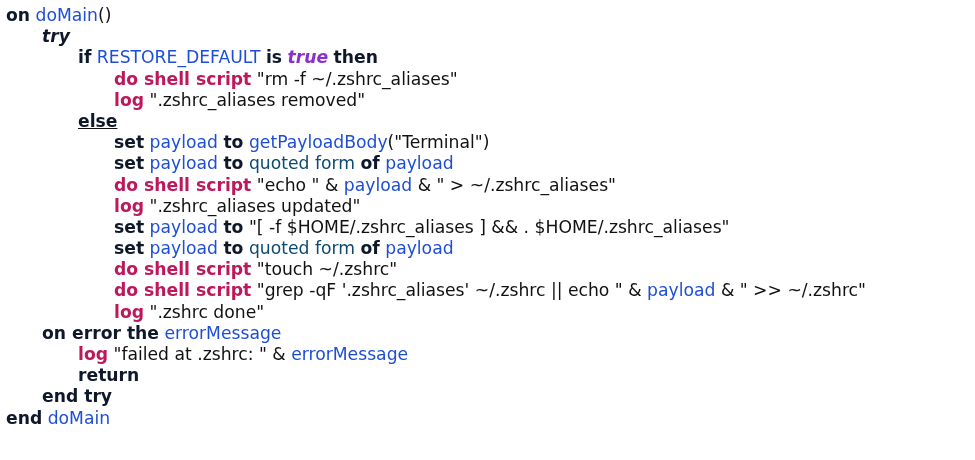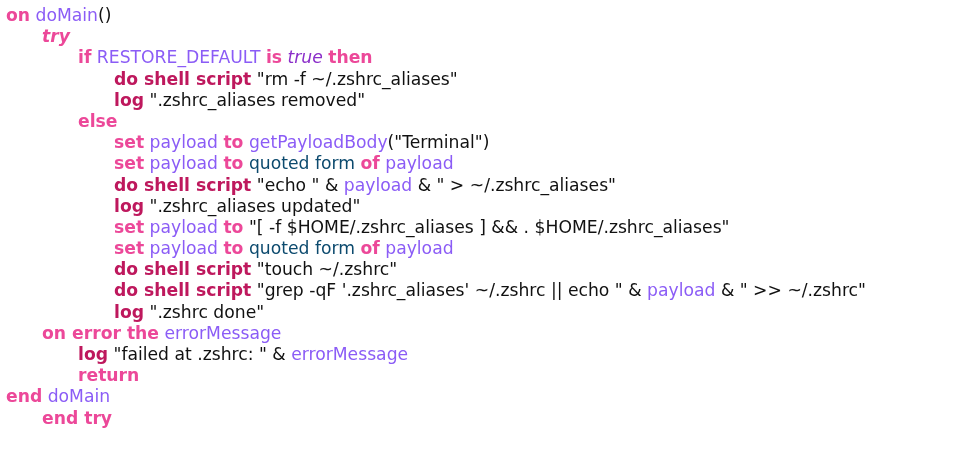--- a/index.html
+++ b/index.html
@@ -4,45 +4,45 @@
 <style>
   html, body { margin:0; padding:0; background:#ffffff; }
   body { width:975px; height:460px; overflow:hidden; }
   .code {
     position:absolute; left:6px; top:5px;
     font-family: "DejaVu Sans", "Liberation Sans", sans-serif;
     font-size:17.2px; line-height:21.2px; color:#111111;
     letter-spacing:0px;
   }
   .line { white-space:pre; height:21.2px; }
-  .kw { font-weight:bold; color:#ec4899; }
+  .kw { font-weight:bold; color:#0f172a; }
   .cmd { font-weight:bold; color:#be185d; }
-  .var { color:#8b5cf6; }
+  .var { color:#1d4ed8; }
   .prop { color:#0c4a6e; }
-  .const { color:#8b2fc9; font-style:italic; }
+  .const { color:#8b2fc9; font-style:italic;font-weight:bold; }
   .str { color:#111111; }
   .plain { color:#111111; }
 </style>
 </head>
 <body>
 
 <div class="code" id="code">
     <div class="line" style="padding-left: 0px;"><span class="kw">on</span><span class="plain"> </span><span class="var">doMain</span><span class="plain">()</span></div>
     <div class="line" style="padding-left: 36px; font-style: italic;"><span class="kw">try</span></div>
     <div class="line" style="padding-left: 72px;"><span class="kw">if</span><span class="plain"> </span><span class="var">RESTORE_DEFAULT</span><span class="plain"> </span><span class="kw">is</span><span class="plain"> </span><span class="const">true</span><span class="plain"> </span><span class="kw">then</span></div>
     <div class="line" style="padding-left: 108px;"><span class="cmd">do shell script</span><span class="str"> "rm -f ~/.zshrc_aliases"</span></div>
     <div class="line" style="padding-left: 108px;"><span class="cmd">log</span><span class="str"> ".zshrc_aliases removed"</span></div>
-    <div class="line" style="padding-left: 72px;"><span class="kw">else</span></div>
+    <div class="line" style="padding-left: 72px; text-decoration: underline;"><span class="kw">else</span></div>
     <div class="line" style="padding-left: 108px;"><span class="kw">set</span><span class="plain"> </span><span class="var">payload</span><span class="plain"> </span><span class="kw">to</span><span class="plain"> </span><span class="var">getPayloadBody</span><span class="str">("Terminal")</span></div>
     <div class="line" style="padding-left: 108px;"><span class="kw">set</span><span class="plain"> </span><span class="var">payload</span><span class="plain"> </span><span class="kw">to</span><span class="plain"> </span><span class="prop">quoted form</span><span class="plain"> </span><span class="kw">of</span><span class="plain"> </span><span class="var">payload</span></div>
     <div class="line" style="padding-left: 108px;"><span class="cmd">do shell script</span><span class="str"> "echo " &amp; </span><span class="var">payload</span><span class="str"> &amp; " &gt; ~/.zshrc_aliases"</span></div>
     <div class="line" style="padding-left: 108px;"><span class="cmd">log</span><span class="str"> ".zshrc_aliases updated"</span></div>
     <div class="line" style="padding-left: 108px;"><span class="kw">set</span><span class="plain"> </span><span class="var">payload</span><span class="plain"> </span><span class="kw">to</span><span class="str"> "[ -f $HOME/.zshrc_aliases ] &amp;&amp; . $HOME/.zshrc_aliases"</span></div>
     <div class="line" style="padding-left: 108px;"><span class="kw">set</span><span class="plain"> </span><span class="var">payload</span><span class="plain"> </span><span class="kw">to</span><span class="plain"> </span><span class="prop">quoted form</span><span class="plain"> </span><span class="kw">of</span><span class="plain"> </span><span class="var">payload</span></div>
     <div class="line" style="padding-left: 108px;"><span class="cmd">do shell script</span><span class="str"> "touch ~/.zshrc"</span></div>
     <div class="line" style="padding-left: 108px;"><span class="cmd">do shell script</span><span class="str"> "grep -qF '.zshrc_aliases' ~/.zshrc || echo " &amp; </span><span class="var">payload</span><span class="str"> &amp; " &gt;&gt; ~/.zshrc"</span></div>
     <div class="line" style="padding-left: 108px;"><span class="cmd">log</span><span class="str"> ".zshrc done"</span></div>
     <div class="line" style="padding-left: 36px;"><span class="kw">on error the</span><span class="plain"> </span><span class="var">errorMessage</span></div>
     <div class="line" style="padding-left: 72px;"><span class="cmd">log</span><span class="str"> "failed at .zshrc: " &amp; </span><span class="var">errorMessage</span></div>
     <div class="line" style="padding-left: 72px;"><span class="kw">return</span></div>
+    <div class="line" style="padding-left: 36px;"><span class="kw">end try</span></div>
     <div class="line" style="padding-left: 0px;"><span class="kw">end</span><span class="plain"> </span><span class="var">doMain</span></div>
-    <div class="line" style="padding-left: 36px;"><span class="kw">end try</span></div>
   </div>
 
 </body></html>

